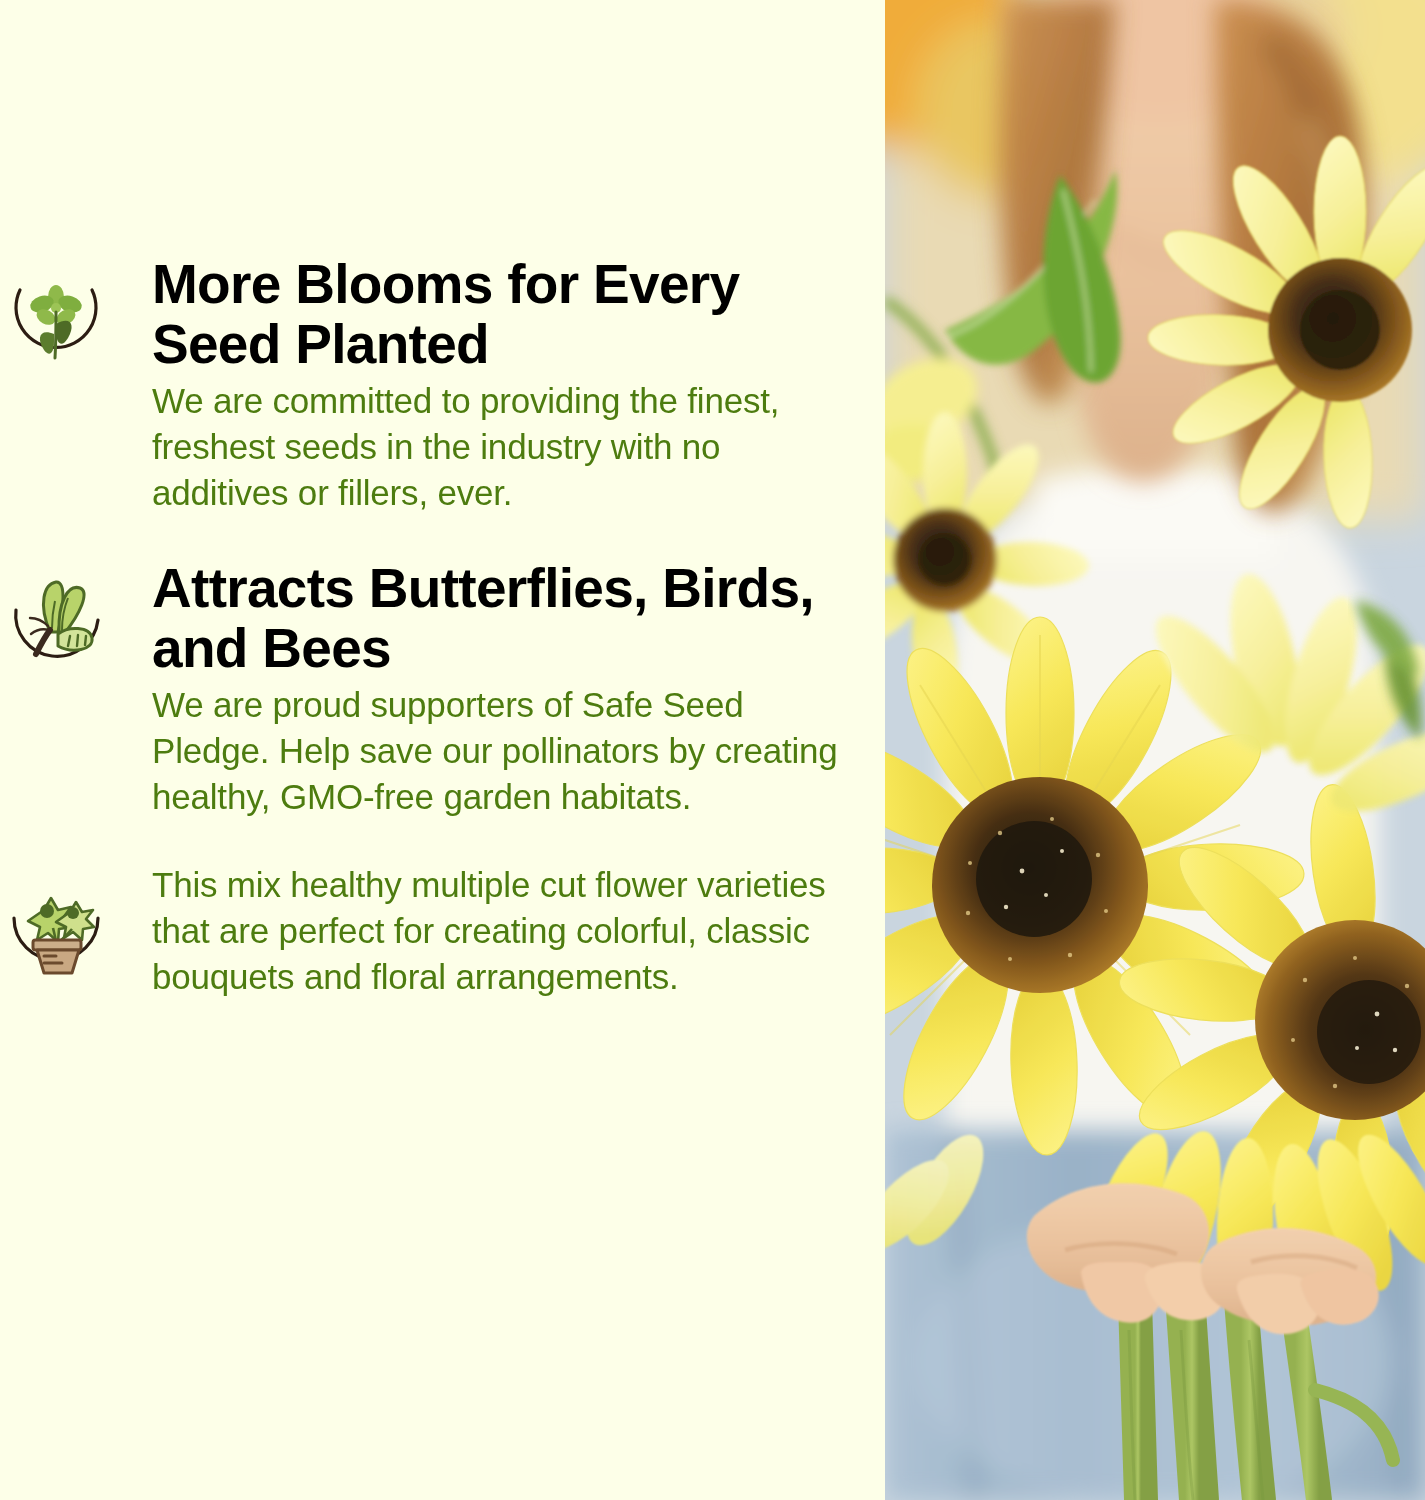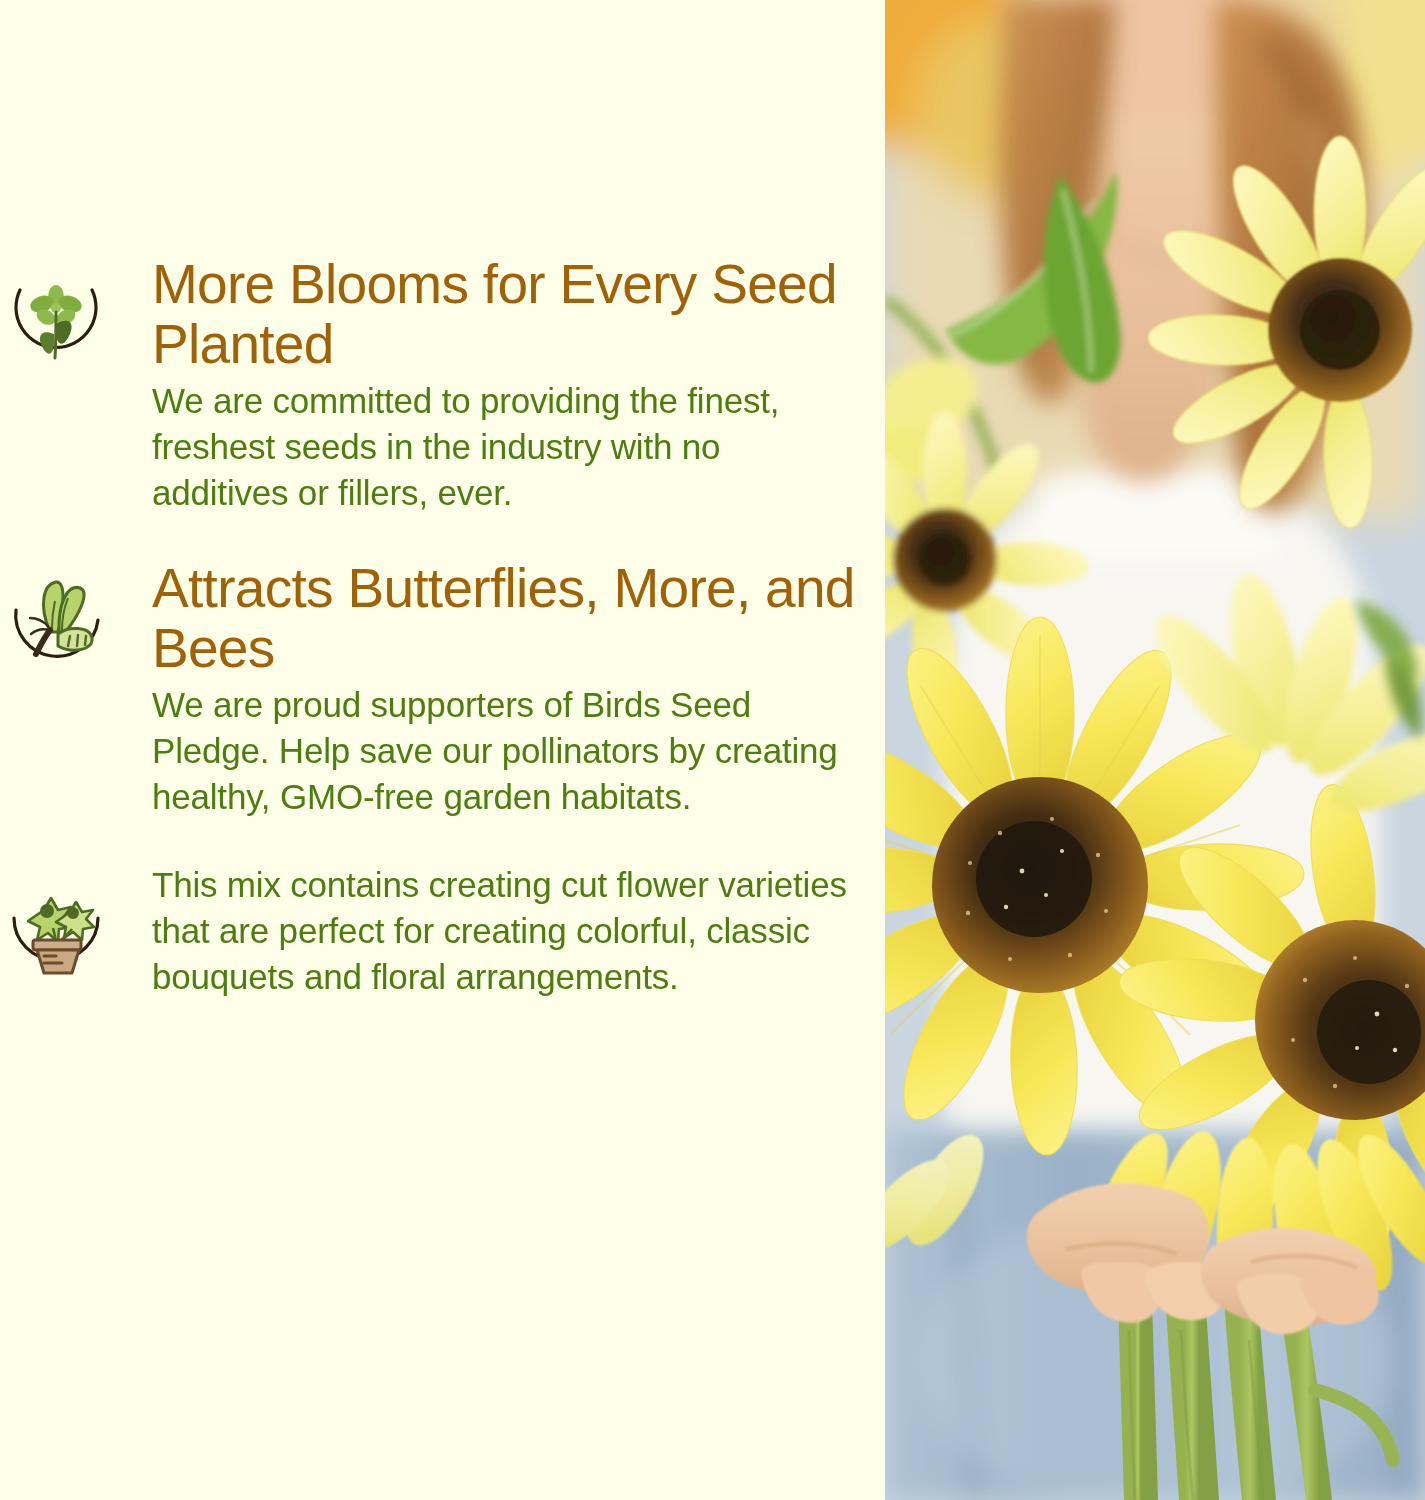--- a/index.html
+++ b/index.html
@@ -42,23 +42,23 @@
 
   .ftext{
     flex:1 1 auto;
     padding-right:30px;
     margin-top:-4px;
   }
   .fhead{
     margin:0 0 4px 0;
     font-size:55px;
     line-height:60px;
-    font-weight:normal;
+    font-weight:bold;
     letter-spacing:-0.7px;
-    color:#a16207;
+    color:#000000;
     font-family:"Liberation Sans", sans-serif;
   }
   .fbody{
     margin:0;
     font-size:35px;
     line-height:46px;
     color:#4d7c0f;
     letter-spacing:-0.2px;
     font-weight:400;
     max-width:700px;
@@ -125,22 +125,22 @@
                 <path d="M62 22 C58 32 56 44 56 54" stroke="#4e6b26" stroke-width="2" fill="none"></path>
                 <path d="M64 60 L62 70 M72 59 L71 70 M80 60 L79 69" stroke="#4e6b26" stroke-width="2.4" stroke-linecap="round"></path>
                 <path d="M44 54 C38 62 34 70 30 78" stroke="#3b2a1e" stroke-width="6" stroke-linecap="round" fill="none"></path>
                 <path d="M42 50 C36 44 30 42 24 42" stroke="#3b2a1e" stroke-width="2.4" fill="none" stroke-linecap="round"></path>
                 <path d="M43 54 C36 52 30 54 25 58" stroke="#3b2a1e" stroke-width="2.4" fill="none" stroke-linecap="round"></path>
               </g>
             </svg>
           </div>
         </div>
         <div class="ftext">
-          <h2 class="fhead">Attracts Butterflies, More, and Bees</h2>
-          <p class="fbody">We are proud supporters of Birds Seed Pledge. Help save our pollinators by creating healthy, GMO-free garden habitats.</p>
+          <h2 class="fhead">Attracts Butterflies, Birds, and Bees</h2>
+          <p class="fbody">We are proud supporters of Safe Seed Pledge. Help save our pollinators by creating healthy, GMO-free garden habitats.</p>
         </div>
       </div>
 
       <div class="feature f3">
         <div class="icon-wrap">
           <div class="icon-badge">
             <svg viewBox="0 0 100 100" xmlns="http://www.w3.org/2000/svg">
               <path d="M8 38 A42 42 0 1 0 92 38" fill="none" stroke="#2c1d13" stroke-width="3.2" stroke-linecap="round"></path>
               <g>
                 <path d="M38 30 l7 -12 l7 12 l13 -3 l-8 11 l9 9 l-13 2 l-1 13 l-10 -9 l-11 7 l3 -13 l-12 -6 z" fill="#b8d36a" stroke="#4e6b26" stroke-width="2.6" stroke-linejoin="round"></path>
@@ -150,21 +150,21 @@
                 <path d="M47 48 C49 56 50 60 50 63" stroke="#4e6b26" stroke-width="2.6" fill="none"></path>
                 <path d="M66 49 C60 56 55 60 52 63" stroke="#4e6b26" stroke-width="2.6" fill="none"></path>
                 <rect x="27" y="60" width="48" height="10" rx="2.5" fill="#cbae8a" stroke="#6b4a2d" stroke-width="3"></rect>
                 <path d="M31 70 L38 93 L66 93 L73 70 Z" fill="#c9a882" stroke="#6b4a2d" stroke-width="3" stroke-linejoin="round"></path>
                 <path d="M38 76 H50 M38 83 H56" stroke="#6b4a2d" stroke-width="3" stroke-linecap="round"></path>
               </g>
             </svg>
           </div>
         </div>
         <div class="ftext">
-          <p class="fbody">This mix contains creating cut flower varieties that are perfect for creating colorful, classic bouquets and floral arrangements.</p>
+          <p class="fbody">This mix healthy multiple cut flower varieties that are perfect for creating colorful, classic bouquets and floral arrangements.</p>
         </div>
       </div>
 
     </div>
   </div>
 
   <div class="photo-panel">
     <svg viewBox="0 0 540 1500" xmlns="http://www.w3.org/2000/svg" preserveAspectRatio="xMidYMid slice">
       <defs>
         <radialGradient id="diskA" cx="45%" cy="42%" r="60%">

